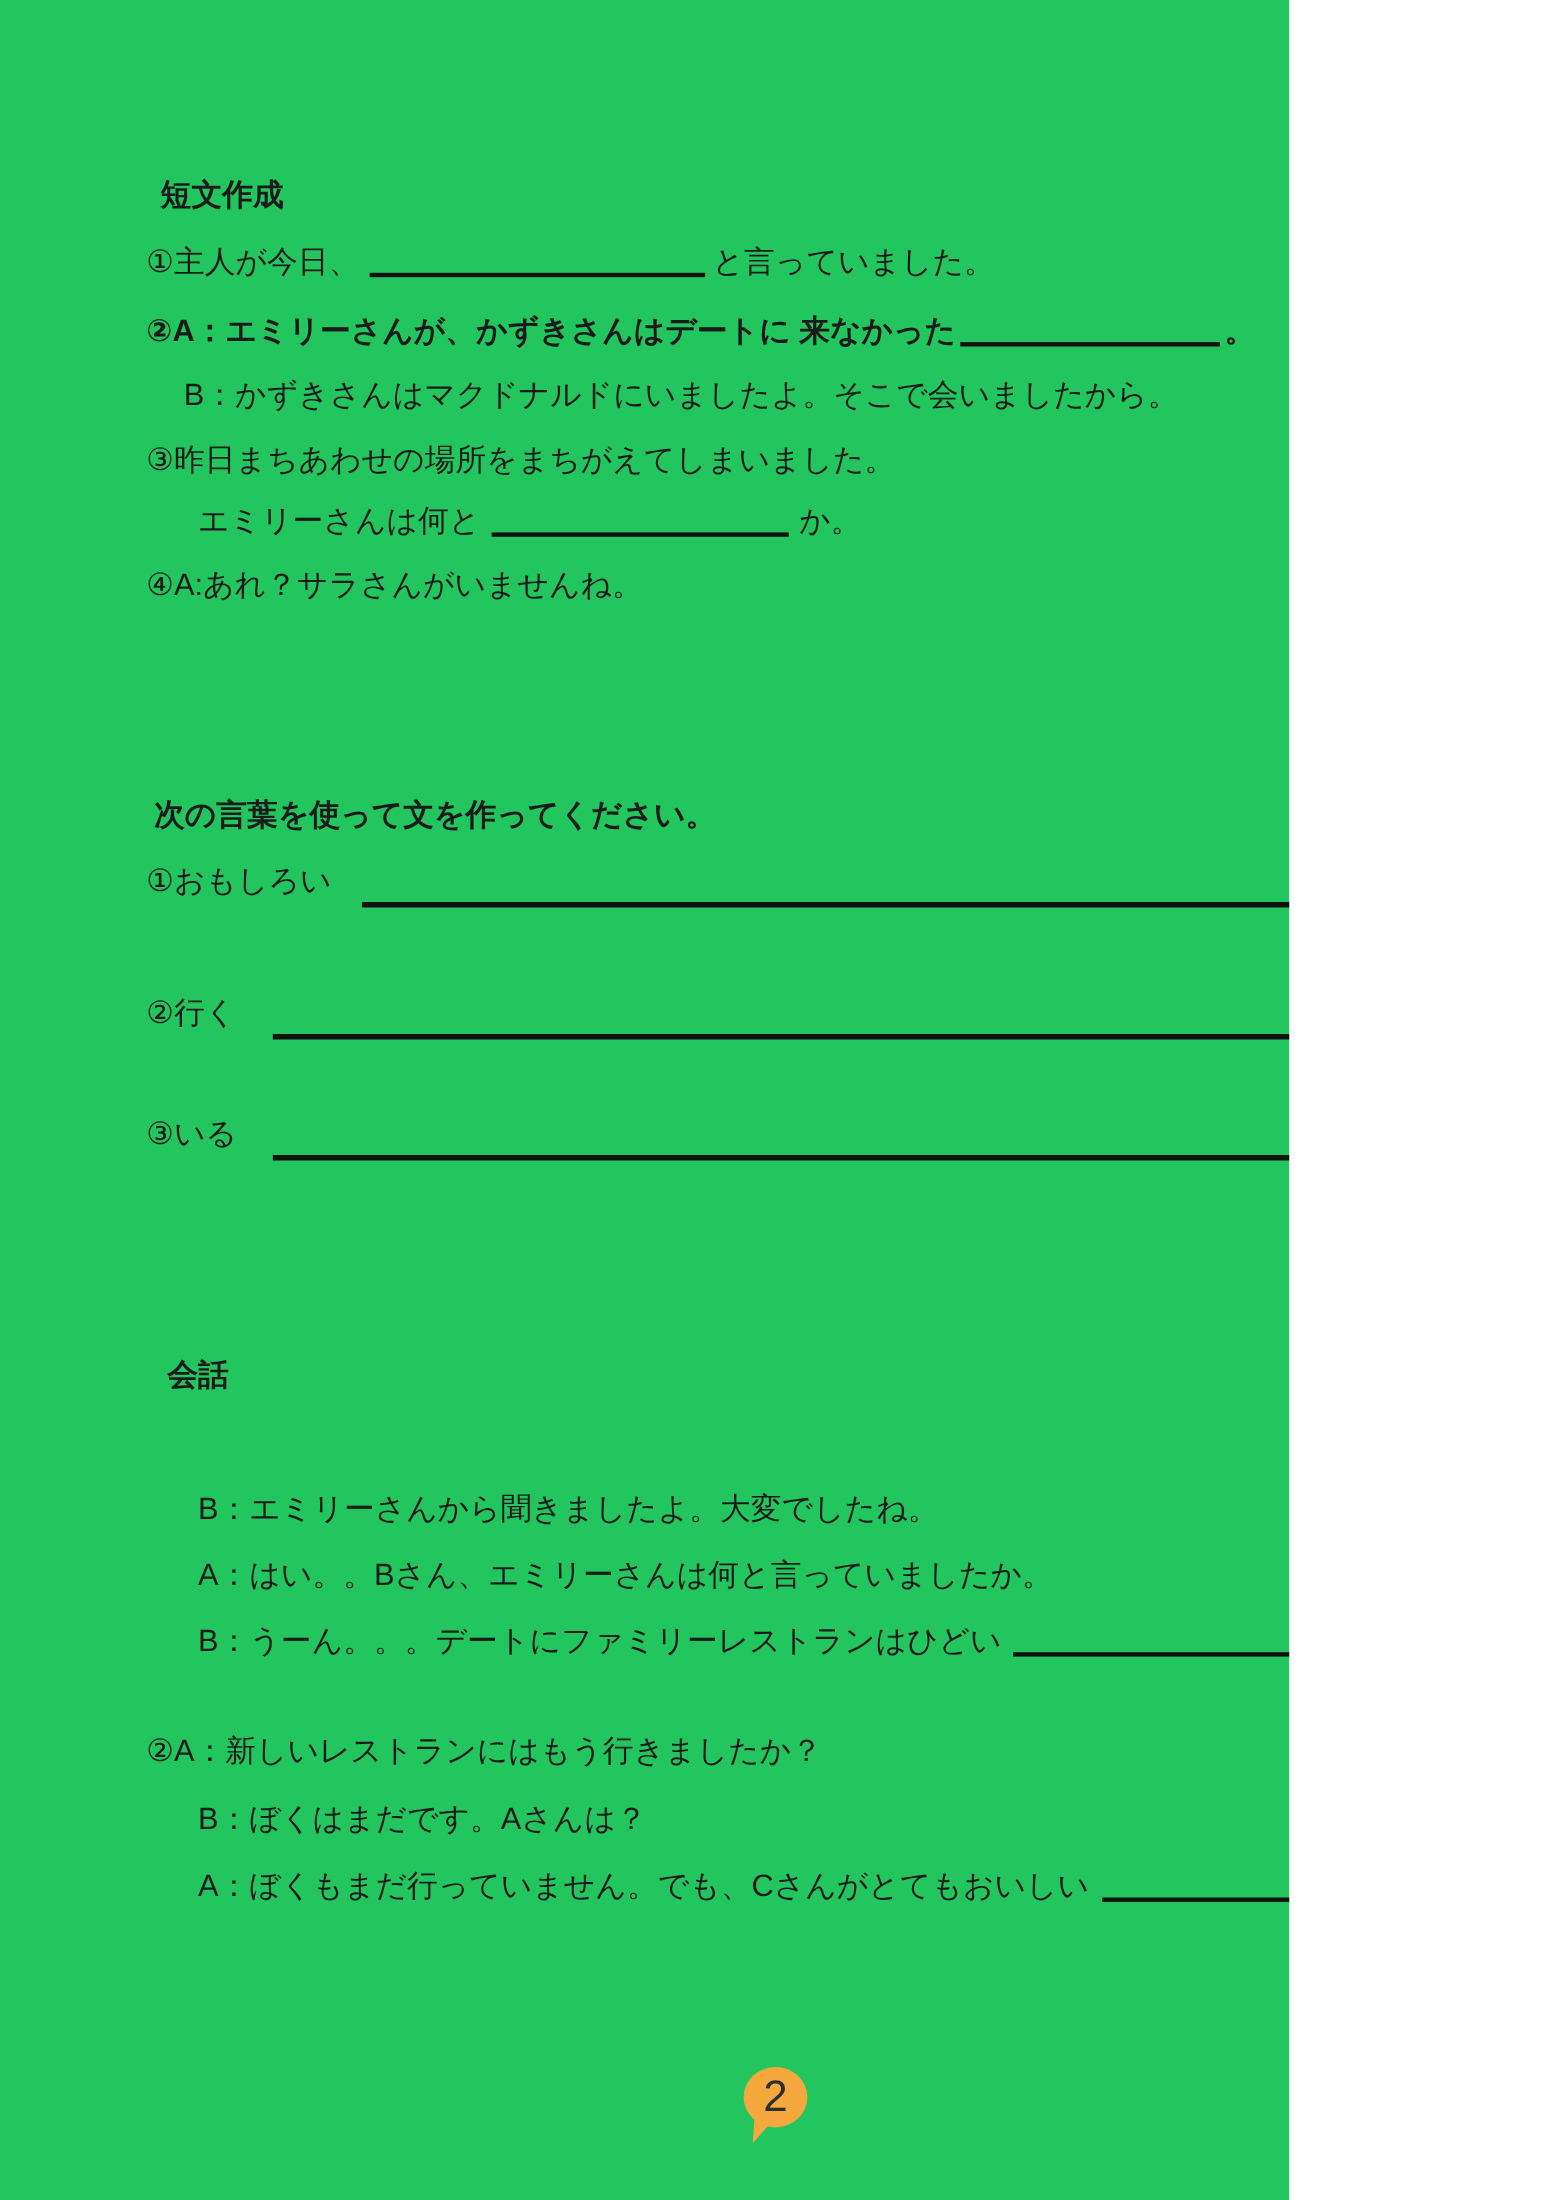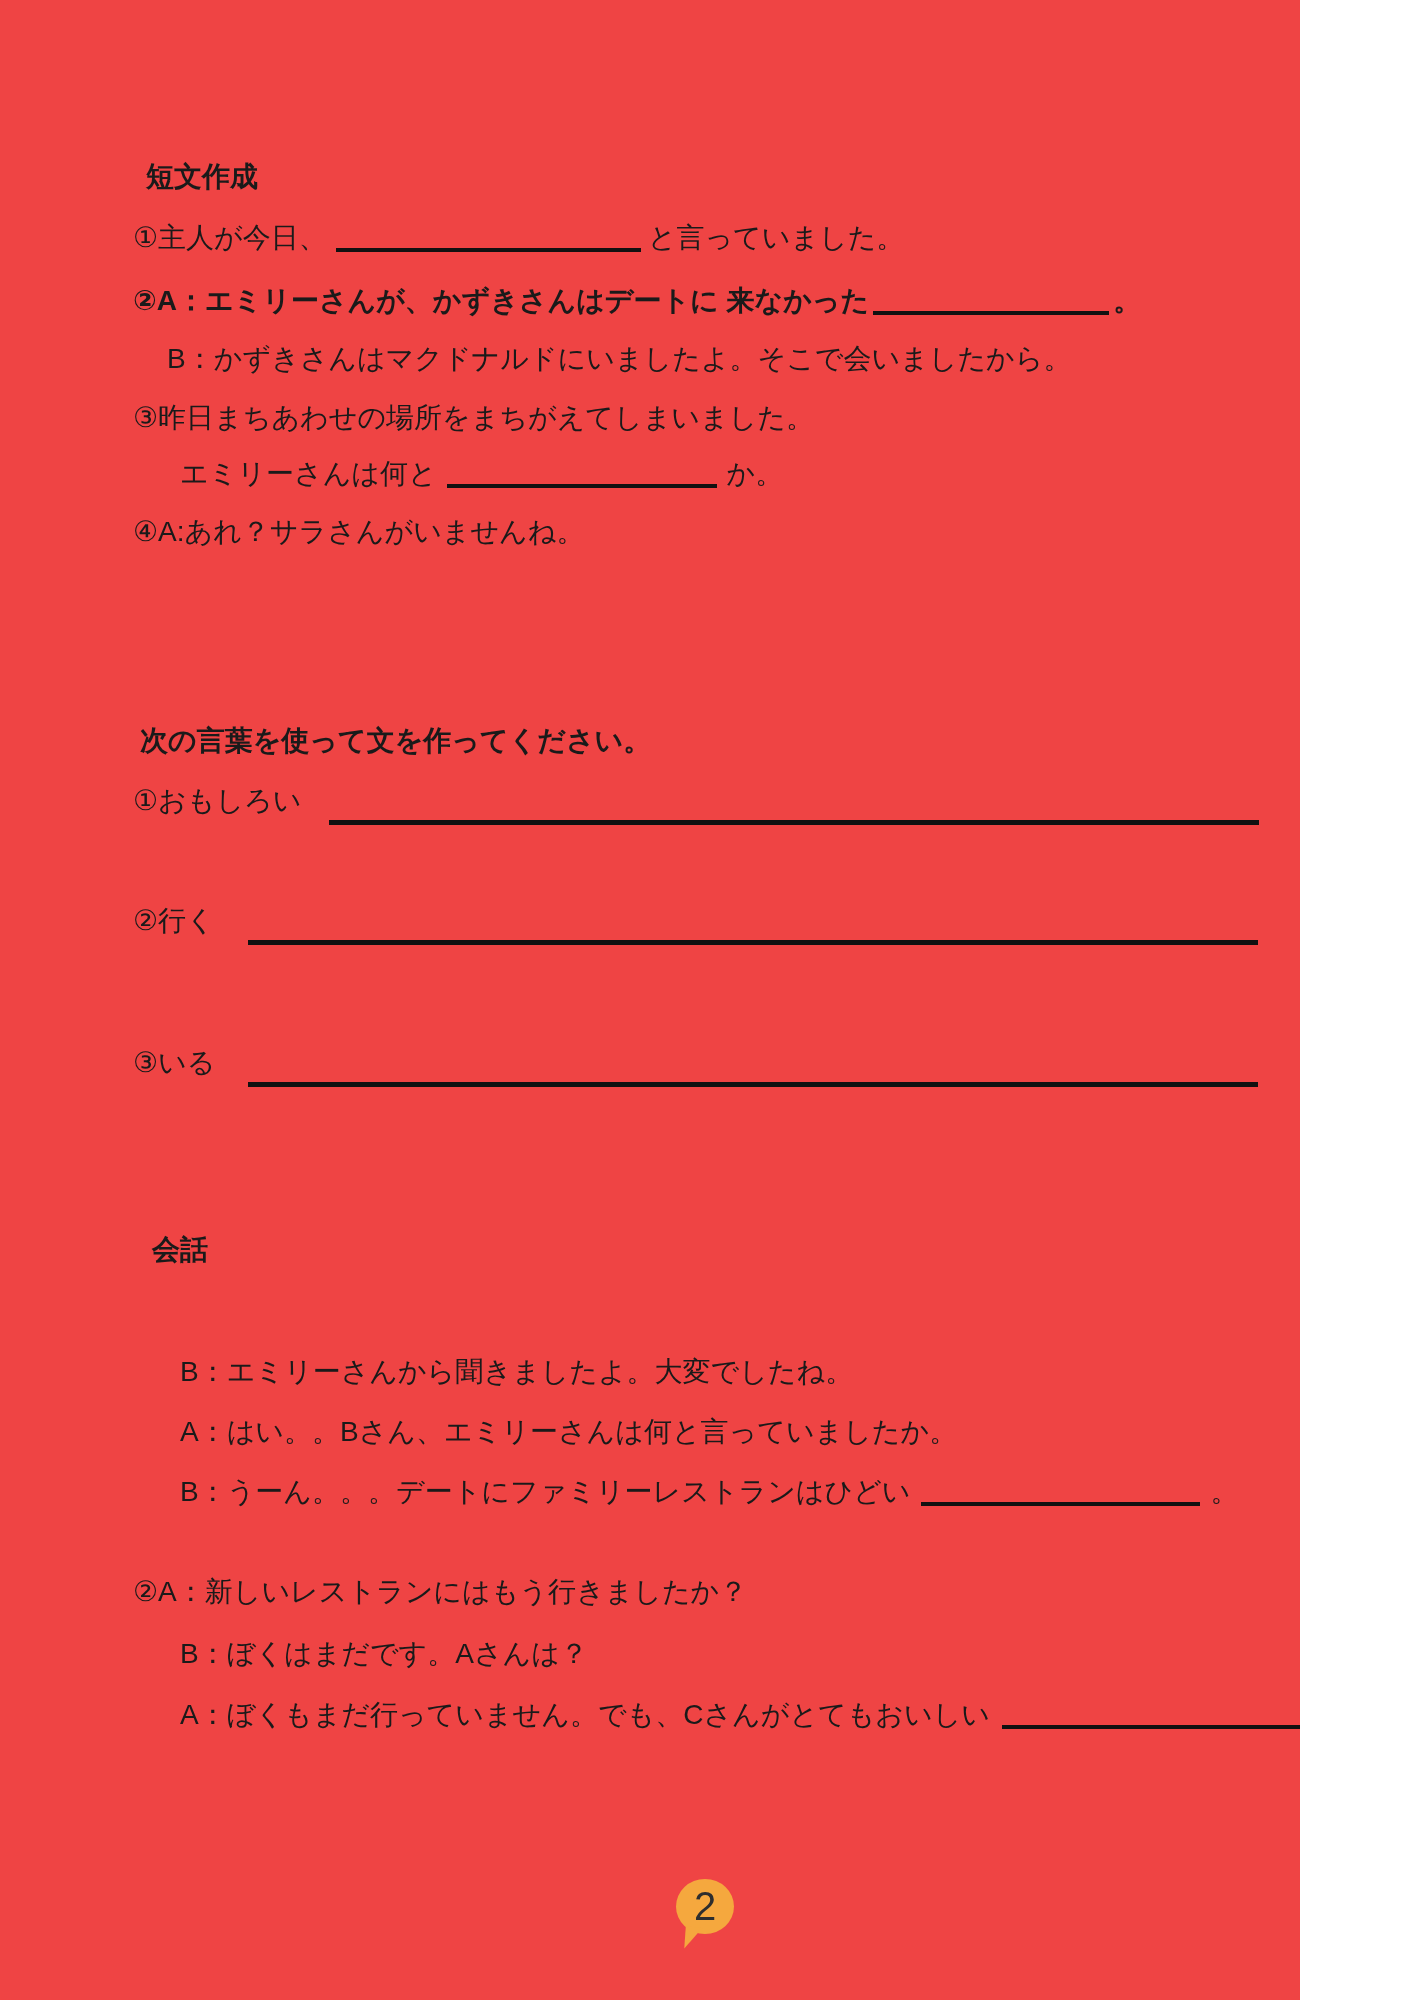--- a/index.html
+++ b/index.html
@@ -1,21 +1,21 @@
 <!DOCTYPE html>
 <html lang="ja"><head>
 <meta charset="utf-8">
 <style>
   * { margin: 0; padding: 0; box-sizing: border-box; }
   html, body { background: #ffffff; }
   .page {
     position: relative;
-    width: 1300px;
+    width: 1172px;
     height: 2000px;
-    background: #ef4444;
+    background: #22c55e;
     font-family: "Liberation Sans", "DejaVu Sans", sans-serif;
     color: #1a1a1a;
     font-size: 28px;
     line-height: 1.15;
     overflow: hidden;
   }
   .line { position: absolute; white-space: nowrap; }
   .heading { font-weight: bold; }
 
   
@@ -44,21 +44,21 @@
   #s1l3 { left: 167px; top: 343px; }
   #s1l4 { left: 133px; top: 402px; }
   #s1l5 { left: 180px; top: 458px; }
   #s1l6 { left: 133px; top: 516px; }
   #s1l7 { left: 167px; top: 575px; }
 
   
   #s2-title { left: 140px; top: 725px; }
   #s2l1 { left: 133px; top: 785px; }
   #s2l2 { left: 133px; top: 905px; }
-  #s2l3 { left: 133px; top: 1015px; margin-top: 32px; }
+  #s2l3 { left: 133px; top: 1015px; }
 
   
   #s3-title { left: 152px; top: 1234px; }
   #kl1 { left: 133px; top: 1296px; }
   #kl2 { left: 180px; top: 1356px; text-align: center; }
   #kl3 { left: 180px; top: 1416px; }
   #kl4 { left: 180px; top: 1476px; }
   #kl5 { left: 133px; top: 1576px; }
   #kl6 { left: 180px; top: 1638px; }
   #kl7 { left: 180px; top: 1699px; }

